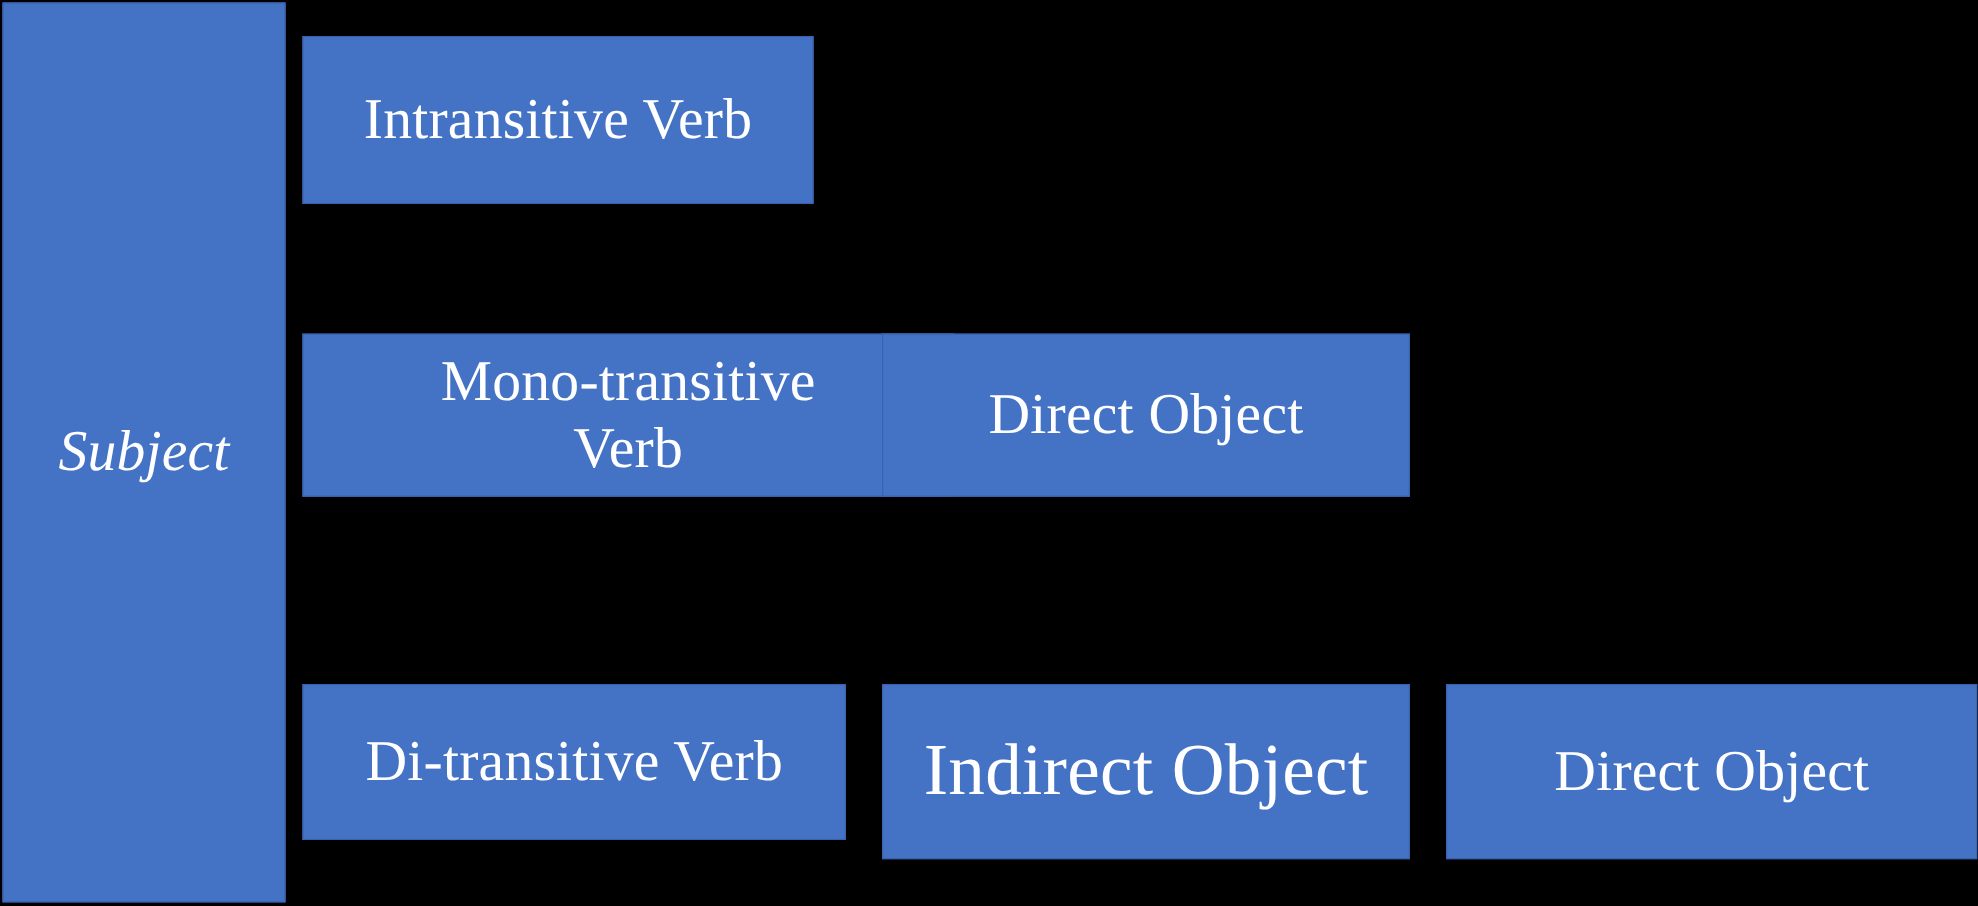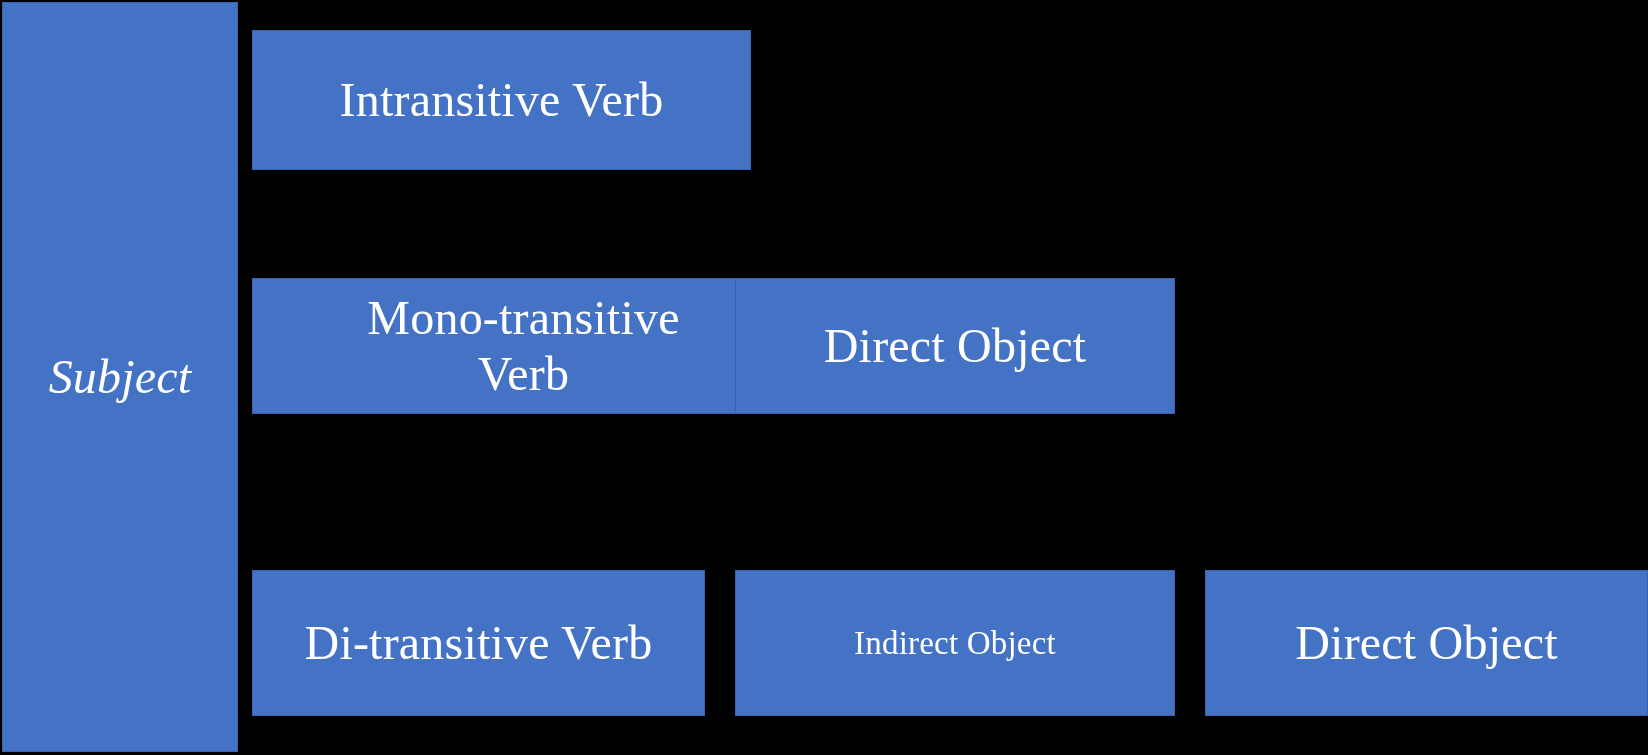--- a/index.html
+++ b/index.html
@@ -47,21 +47,21 @@
     width: 236px;
     height: 750px;
     font-size: 48px;
     font-style: italic;
   }
 
   
   #box-intransitive-verb {
     left: 252px;
     top: 30px;
-    width: 499px;
+    width: 426px;
     height: 140px;
     font-size: 48px;
   }
 
   
   #box-mono-transitive-verb {
     left: 252px;
     top: 278px;
     width: 543px;
     height: 136px;
@@ -73,29 +73,29 @@
     width: 440px;
     height: 136px;
     font-size: 48px;
   }
 
   
   #box-di-transitive-verb {
     left: 252px;
     top: 570px;
     width: 453px;
-    height: 146px;
+    height: 130px;
     font-size: 48px;
   }
   #box-indirect-object {
     left: 735px;
     top: 570px;
     width: 440px;
     height: 146px;
-    font-size: 33px;
+    font-size: 61px;
     align-items: center;
   }
   #box-direct-object-row3 {
     left: 1205px;
     top: 570px;
     width: 443px;
     height: 146px;
     font-size: 48px;
   }
 </style>

